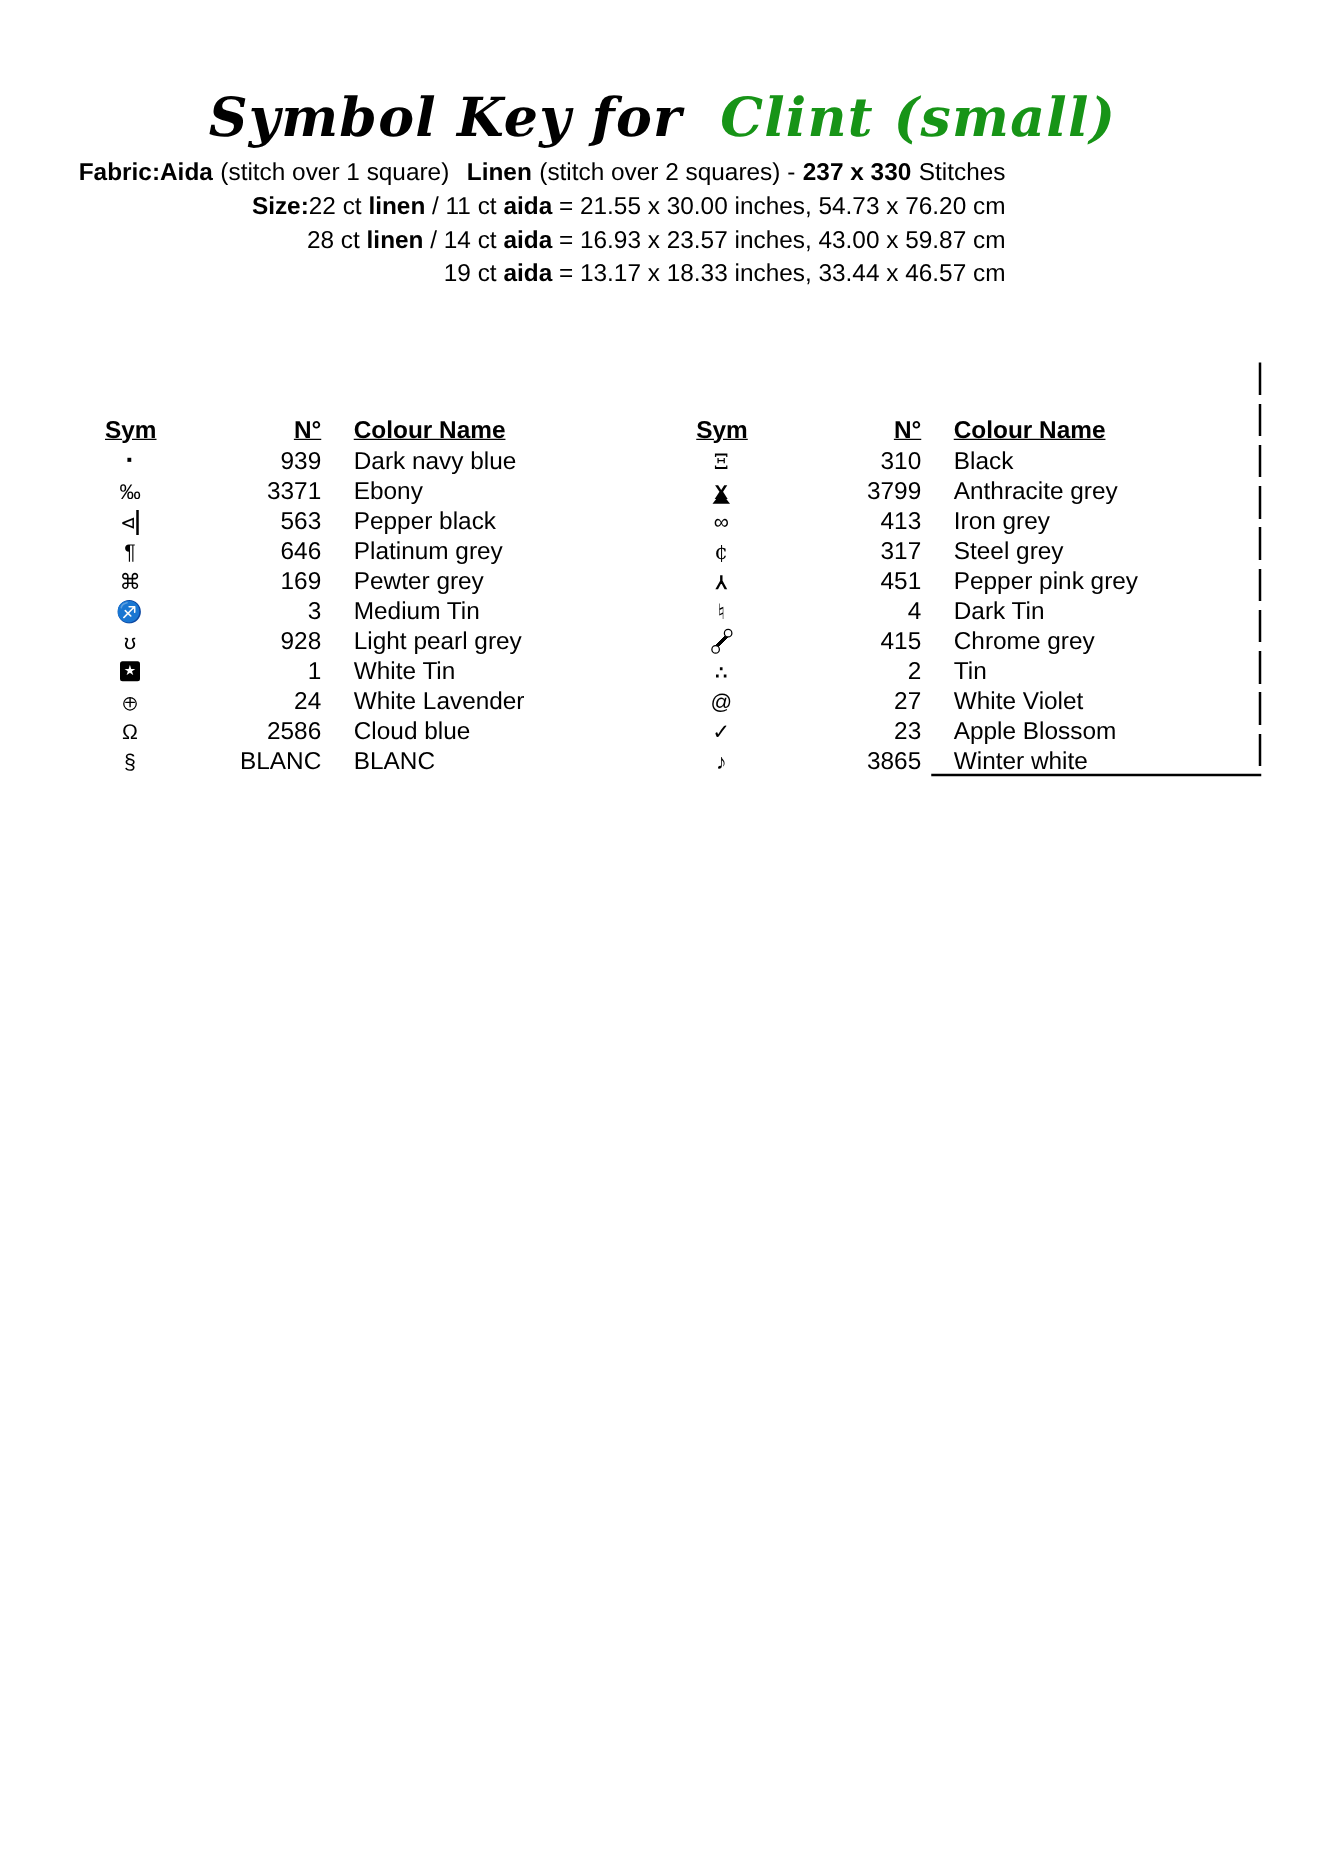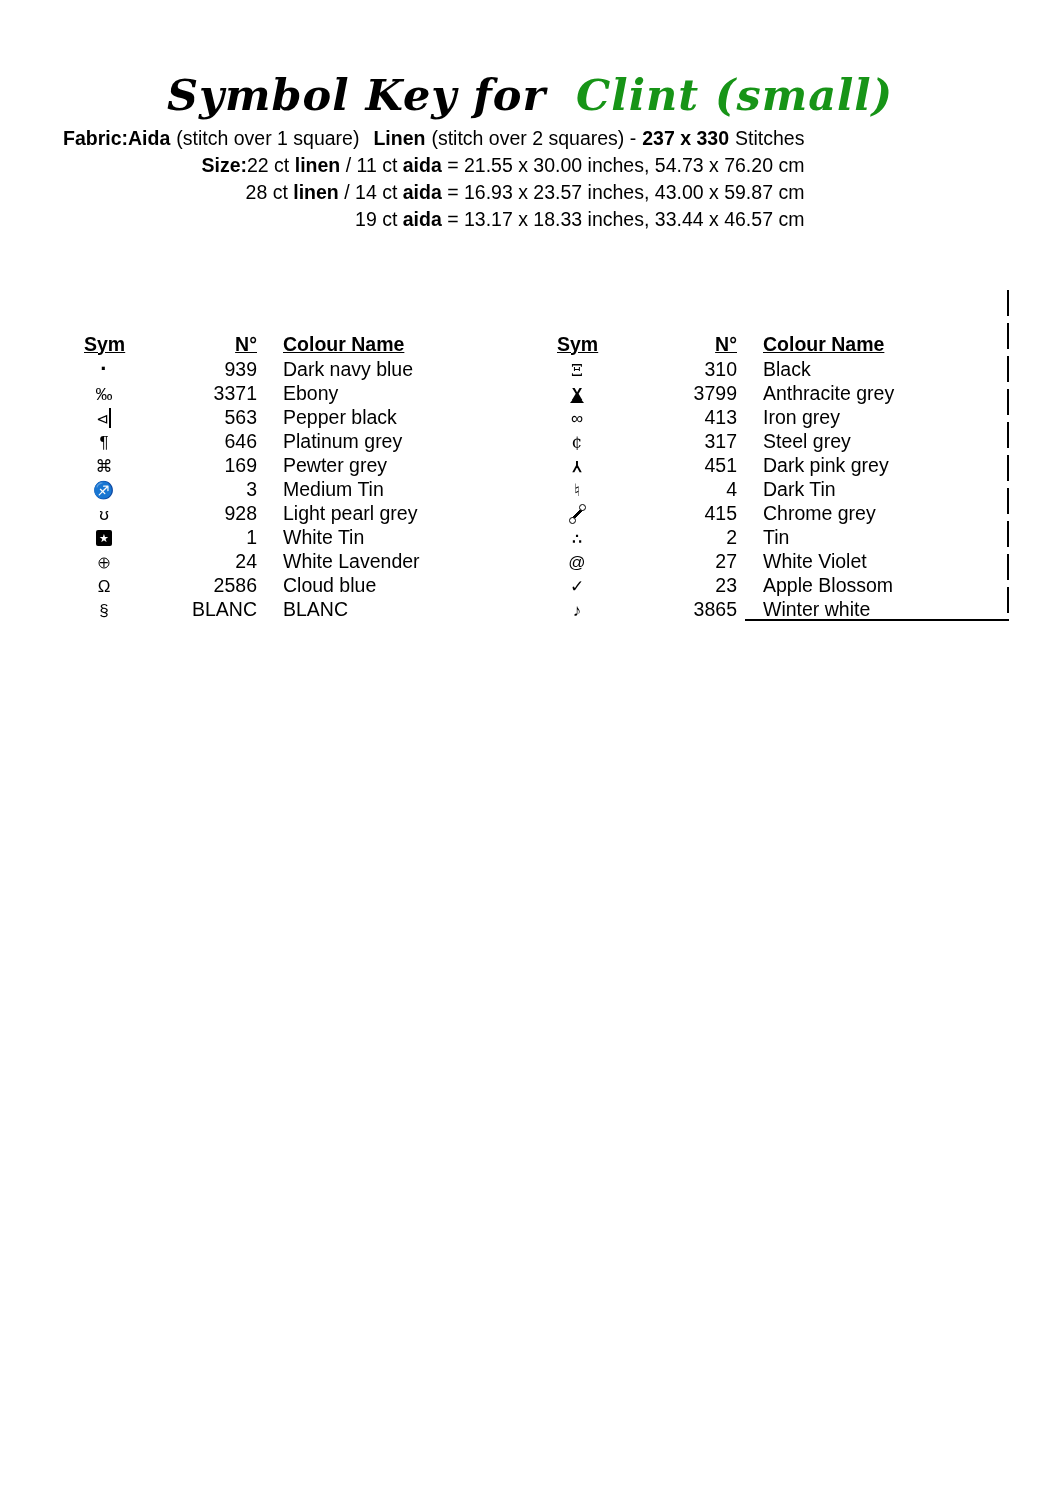--- a/index.html
+++ b/index.html
@@ -210,21 +210,21 @@
 
         <div class="krow">
           <span class="c-sym"><span class="sym" data-symstyle="serif">¢</span></span>
           <span class="c-n">317</span>
           <span class="c-name">Steel grey</span>
         </div>
 
         <div class="krow">
           <span class="c-sym"><span class="sym" data-symstyle="bold">⅄</span></span>
           <span class="c-n">451</span>
-          <span class="c-name">Dark pink grey</span>
+          <span class="c-name">Pepper pink grey</span>
         </div>
 
         <div class="krow">
           <span class="c-sym"><span class="sym">♮</span></span>
           <span class="c-n">4</span>
           <span class="c-name">Dark Tin</span>
         </div>
 
         <div class="krow">
           <span class="c-sym"><span class="sym" data-symstyle="chain"></span></span>

